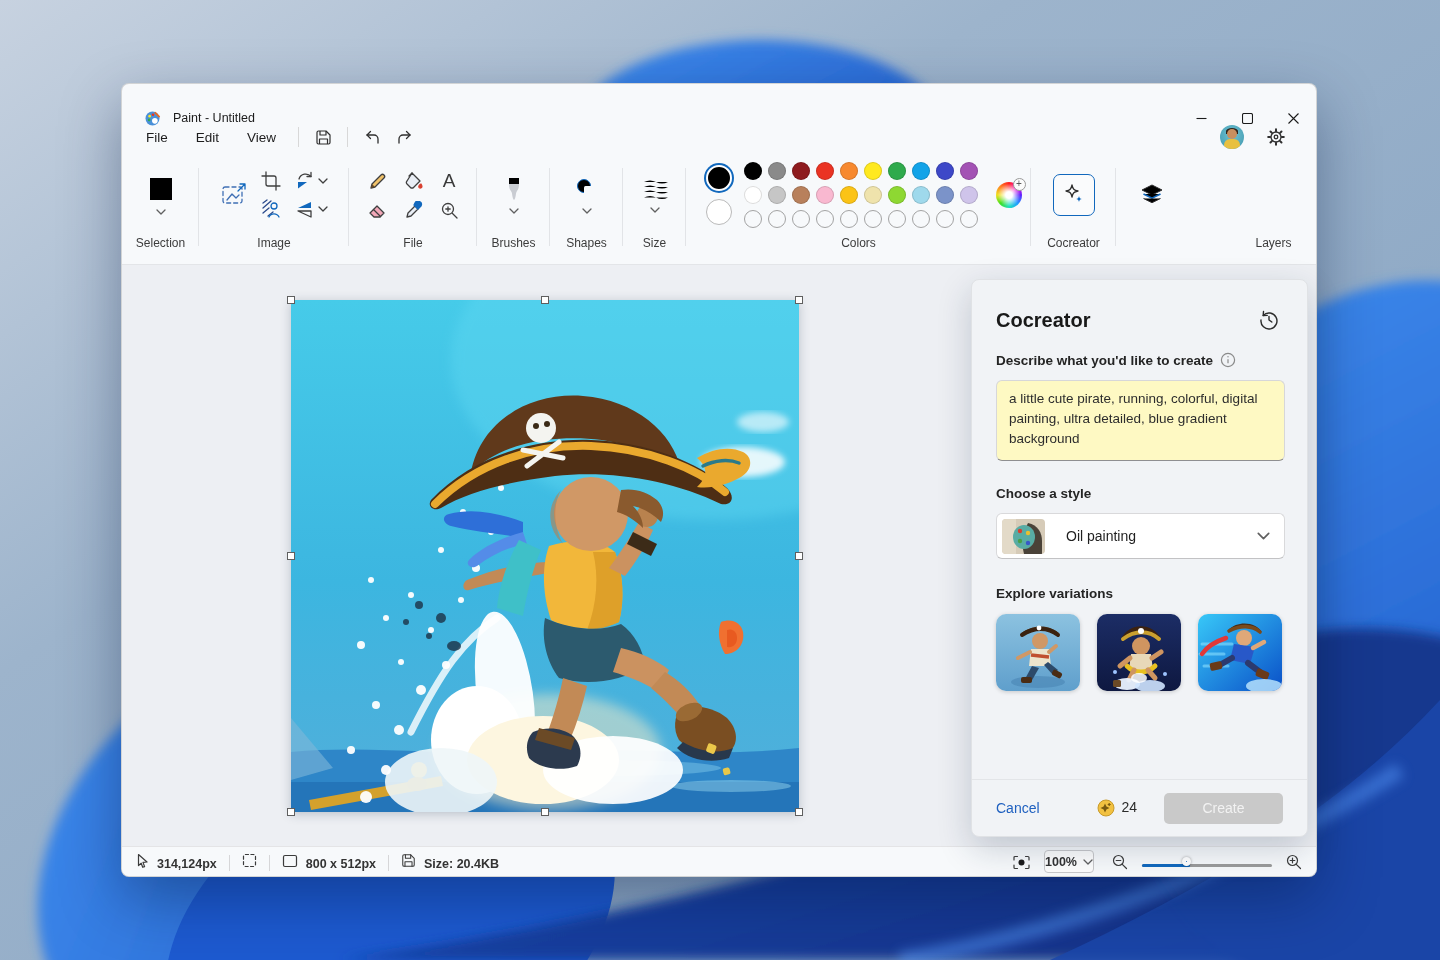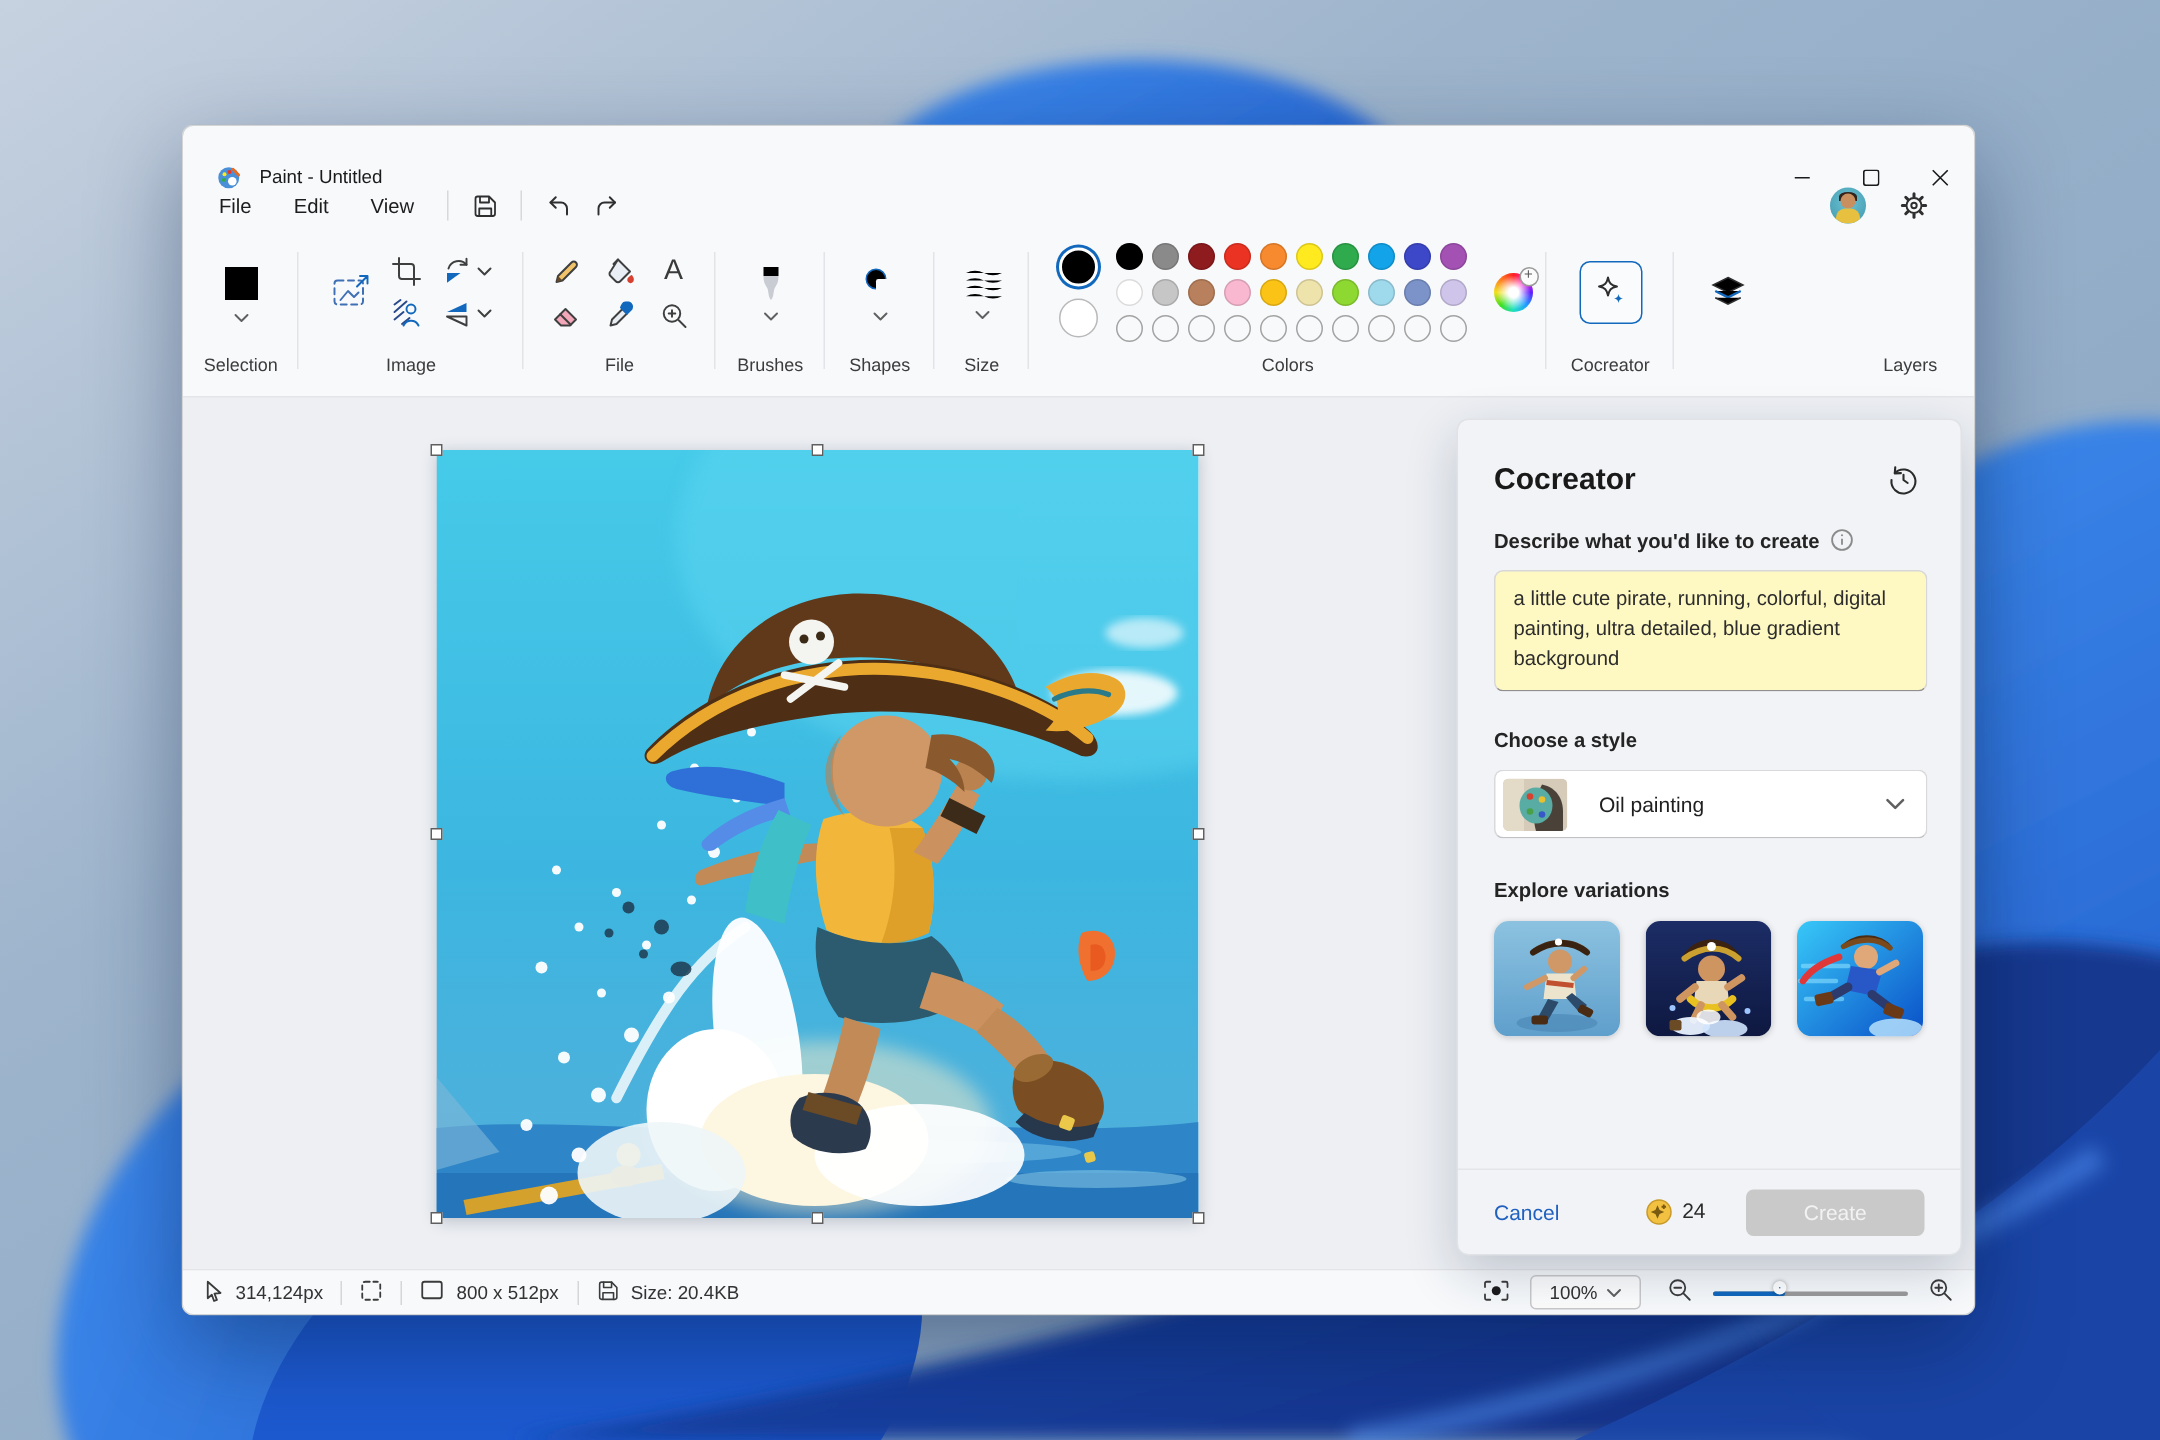--- a/index.html
+++ b/index.html
@@ -63,25 +63,25 @@
   
   .workspace{position:absolute;left:0;top:180px;right:0;bottom:30px;background:#edeff3;border-top:1px solid #e3e5e8;}
   .canvas{position:absolute;left:169px;top:35px;width:508px;height:512px;box-shadow:0 2px 10px rgba(30,50,80,.25);}
   .canvas svg{display:block;width:508px;height:512px;}
   .handle{position:absolute;width:8px;height:8px;background:#fff;border:1px solid #5f5f5f;}
 
   
   .statusbar{position:absolute;left:0;right:0;bottom:0;height:30px;border-top:1px solid #e4e4e6;
     display:flex;align-items:center;justify-content:space-between;padding:0 14px;font-size:12.5px;color:#333;
     border-radius:0 0 8px 8px;background:#f7f9fb;}
-  .sb-left,.sb-right{display:flex;align-items:center;}
+  .sb-left,.sb-right{display:flex;align-items:flex-end;font-weight:bold;}
   .sb-div{width:1px;height:16px;background:#d6d6d8;margin:0 12px;}
   .sb-ic svg{stroke:#3b3b3b;fill:none;stroke-width:1.2;stroke-linecap:round;stroke-linejoin:round;}
   .sb-item{display:flex;align-items:center;gap:7px;}
-  .zoom-dd{display:flex;align-items:center;gap:6px;height:23px;padding:0 12px;border:1px solid #c9c9cb;border-radius:4px;background:#fdfdfd;}
+  .zoom-dd{display:flex;align-items:center;gap:6px;height:23px;padding:0 0;border:1px solid #c9c9cb;border-radius:4px;background:#fdfdfd;}
   .slider{position:relative;width:130px;height:16px;margin:0 14px;}
   .slider .t1{position:absolute;left:0;right:0;top:7px;height:3px;border-radius:2px;background:#9b9b9b;}
   .slider .t2{position:absolute;left:0;width:48px;top:7px;height:3px;border-radius:2px;background:#1168bd;}
   .slider .thumb{position:absolute;left:40px;top:0;width:9px;height:9px;border-radius:50%;background:#1168bd;
     border:4px solid #fff;box-shadow:0 0 3px rgba(0,0,0,.35);}
 
   
   .panel{position:absolute;left:849px;top:195px;width:337px;height:558px;background:#f1f3f6;border:1px solid #e0e2e5;
     border-radius:8px;box-shadow:0 12px 34px rgba(20,40,70,.20);z-index:5;}
   .panel-body{padding:27px 25px 0 24px;}

